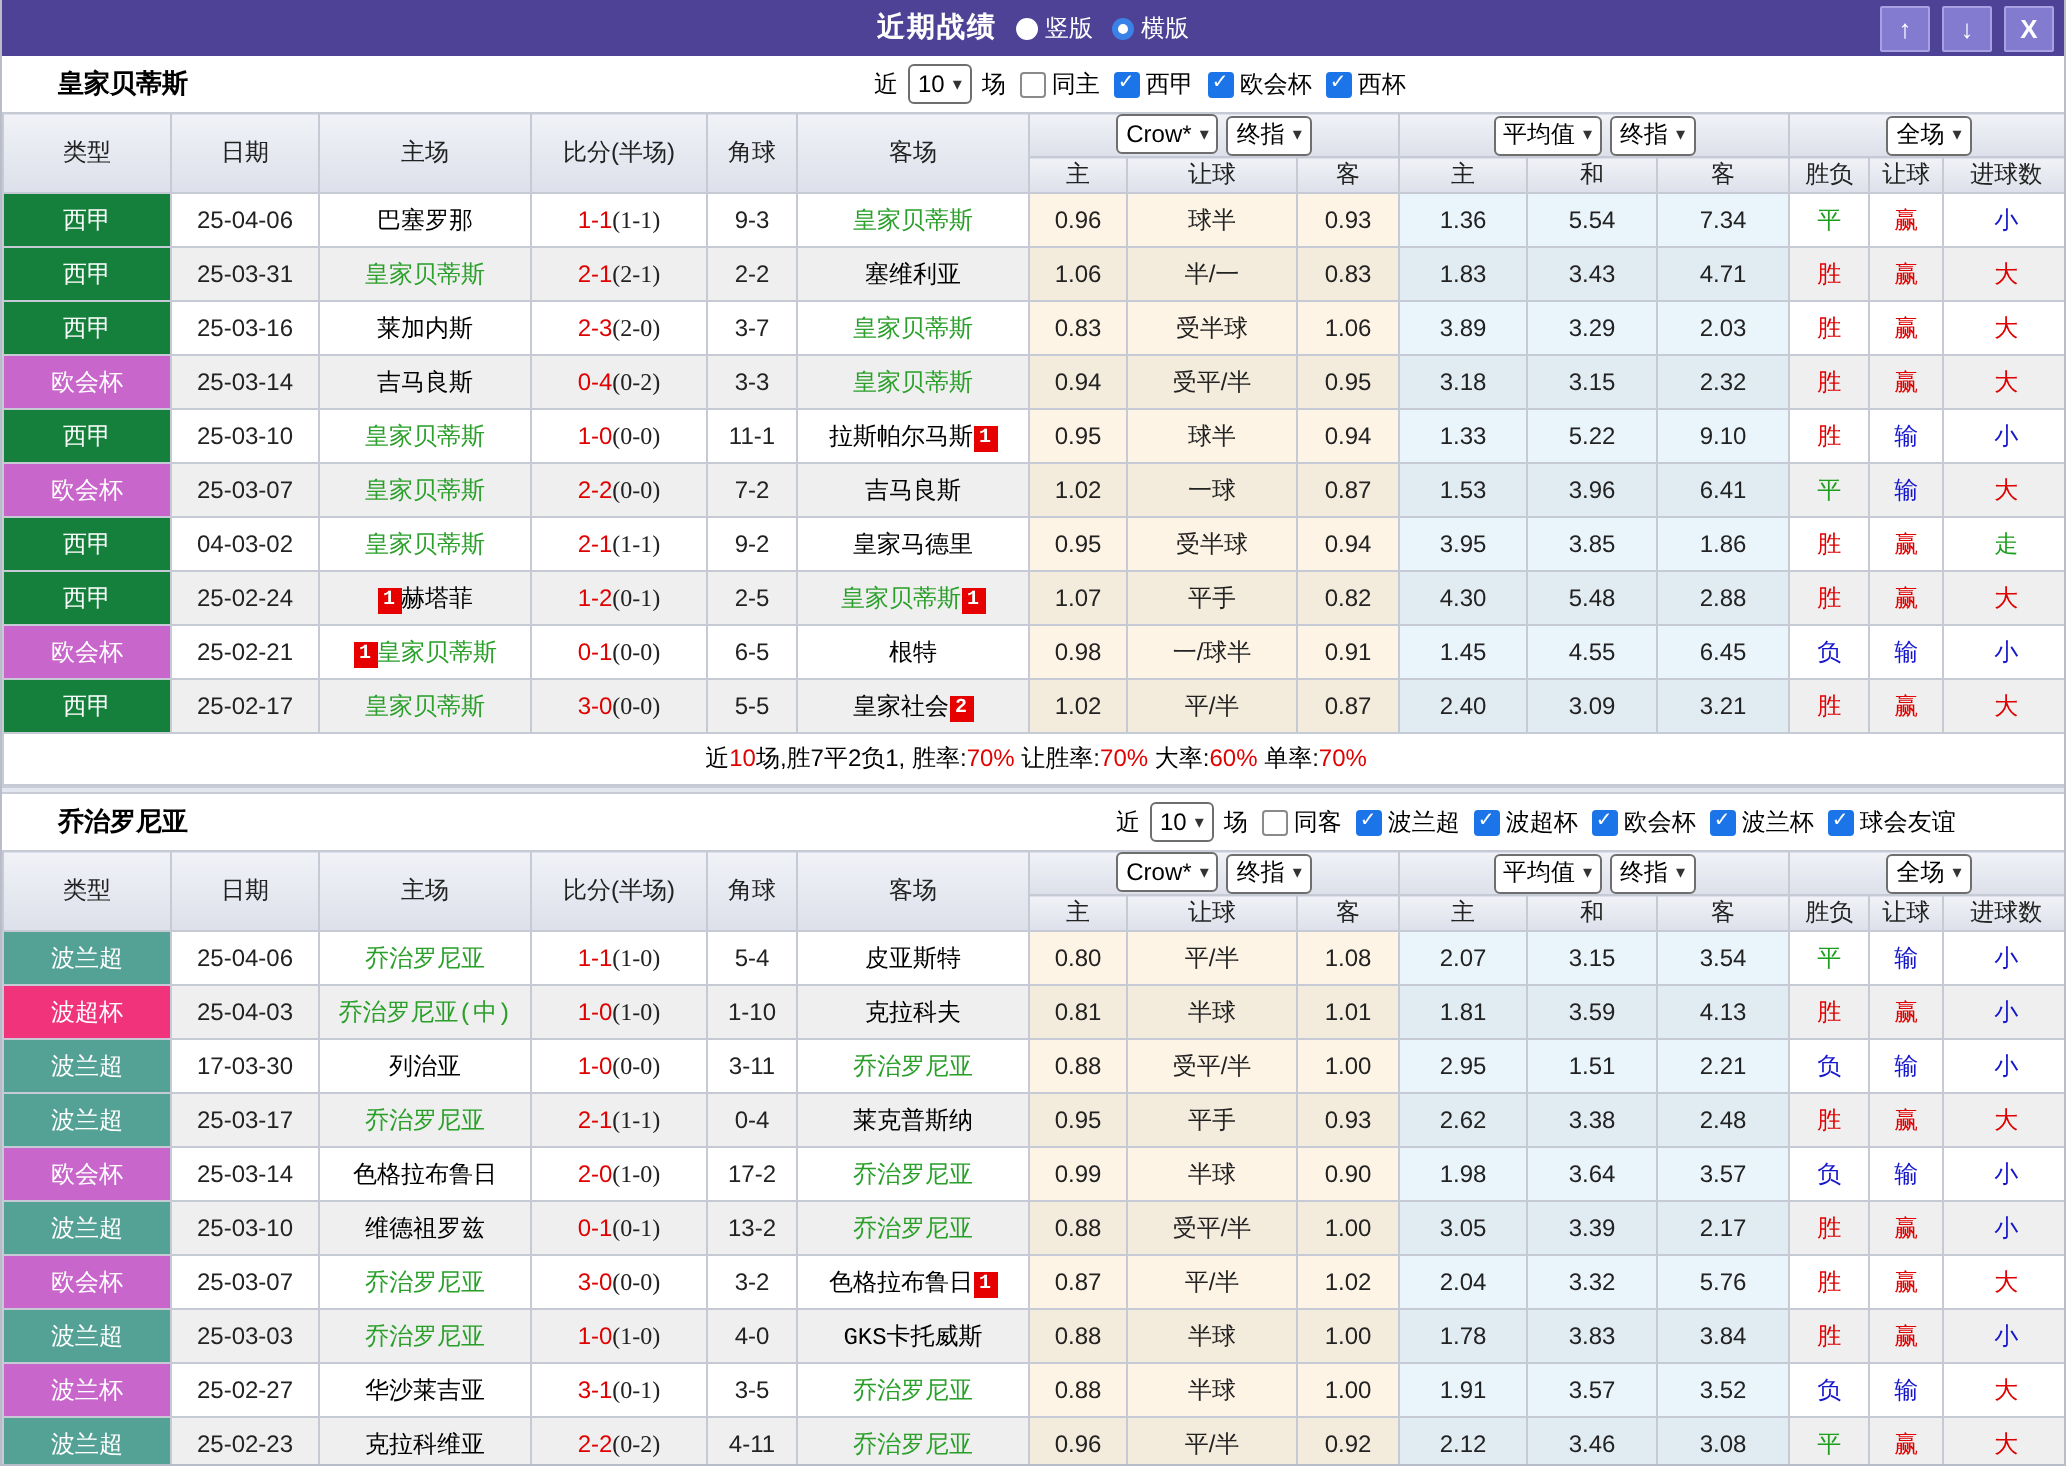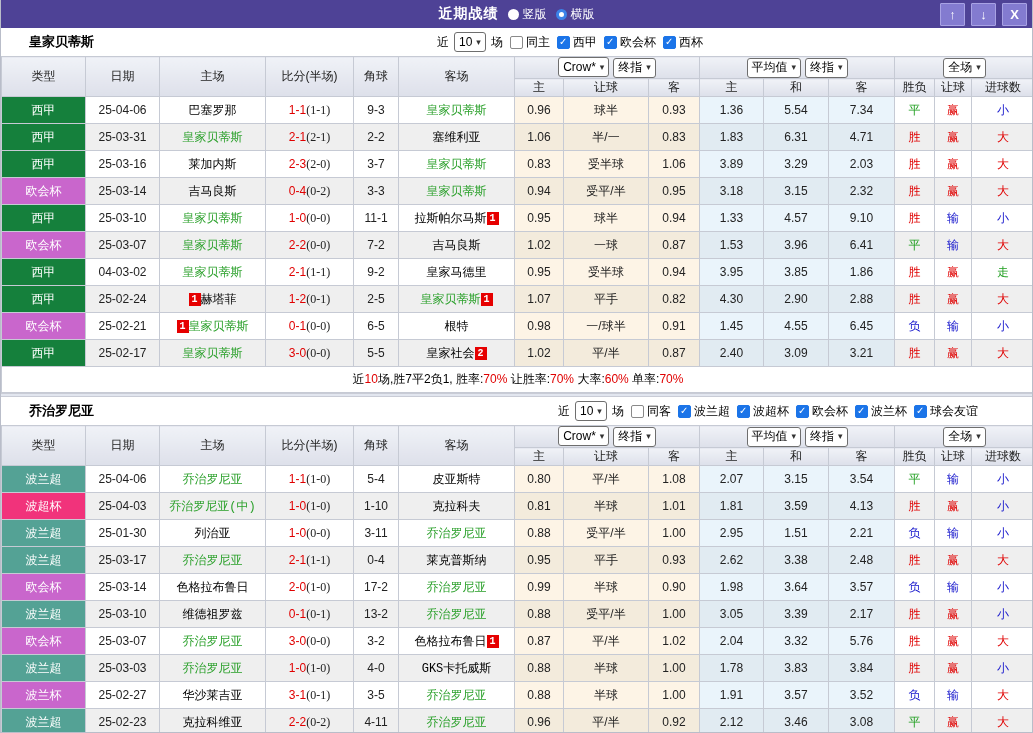--- a/index.html
+++ b/index.html
@@ -180,21 +180,21 @@
             <td class="type" style="background: rgb(21, 128, 60);">西甲</td>
             <td>25-03-31</td>
             <td class="teamtd self"><span>皇家贝蒂斯</span></td>
             <td><span class="score-main">2-1</span><span class="score-half">(2-1)</span></td>
             <td>2-2</td>
             <td class="teamtd"><span>塞维利亚</span></td>
             <td class="c-crow">1.06</td>
             <td class="c-crow">半/一</td>
             <td class="c-crow">0.83</td>
             <td class="c-avg">1.83</td>
-            <td class="c-avg">6.31</td>
+            <td class="c-avg">3.43</td>
             <td class="c-avg">4.71</td>
             <td class="t-r">胜</td>
             <td class="t-r">赢</td>
             <td class="t-r">大</td>
           </tr>
           <tr class="odd">
             <td class="type" style="background: rgb(21, 128, 60);">西甲</td>
             <td>25-03-16</td>
             <td class="teamtd"><span>莱加内斯</span></td>
             <td><span class="score-main">2-3</span><span class="score-half">(2-0)</span></td>
@@ -231,21 +231,21 @@
             <td class="type" style="background: rgb(21, 128, 60);">西甲</td>
             <td>25-03-10</td>
             <td class="teamtd self"><span>皇家贝蒂斯</span></td>
             <td><span class="score-main">1-0</span><span class="score-half">(0-0)</span></td>
             <td>11-1</td>
             <td class="teamtd"><span>拉斯帕尔马斯</span><span class="badge">1</span></td>
             <td class="c-crow">0.95</td>
             <td class="c-crow">球半</td>
             <td class="c-crow">0.94</td>
             <td class="c-avg">1.33</td>
-            <td class="c-avg">4.57</td>
+            <td class="c-avg">5.22</td>
             <td class="c-avg">9.10</td>
             <td class="t-r">胜</td>
             <td class="t-b">输</td>
             <td class="t-b">小</td>
           </tr>
           <tr class="even">
             <td class="type" style="background: rgb(201, 102, 204);">欧会杯</td>
             <td>25-03-07</td>
             <td class="teamtd self"><span>皇家贝蒂斯</span></td>
             <td><span class="score-main">2-2</span><span class="score-half">(0-0)</span></td>
@@ -282,21 +282,21 @@
             <td class="type" style="background: rgb(21, 128, 60);">西甲</td>
             <td>25-02-24</td>
             <td class="teamtd"><span class="badge">1</span><span>赫塔菲</span></td>
             <td><span class="score-main">1-2</span><span class="score-half">(0-1)</span></td>
             <td>2-5</td>
             <td class="teamtd self"><span>皇家贝蒂斯</span><span class="badge">1</span></td>
             <td class="c-crow">1.07</td>
             <td class="c-crow">平手</td>
             <td class="c-crow">0.82</td>
             <td class="c-avg">4.30</td>
-            <td class="c-avg">2.90</td>
+            <td class="c-avg">5.48</td>
             <td class="c-avg">2.88</td>
             <td class="t-r">胜</td>
             <td class="t-r">赢</td>
             <td class="t-r">大</td>
           </tr>
           <tr class="odd">
             <td class="type" style="background: rgb(201, 102, 204);">欧会杯</td>
             <td>25-02-21</td>
             <td class="teamtd self"><span class="badge">1</span><span>皇家贝蒂斯</span></td>
             <td><span class="score-main">0-1</span><span class="score-half">(0-0)</span></td>
@@ -451,21 +451,21 @@
             <td class="c-crow">1.01</td>
             <td class="c-avg">1.81</td>
             <td class="c-avg">3.59</td>
             <td class="c-avg">4.13</td>
             <td class="t-r">胜</td>
             <td class="t-r">赢</td>
             <td class="t-b">小</td>
           </tr>
           <tr class="odd">
             <td class="type" style="background: rgb(84, 162, 149);">波兰超</td>
-            <td>25-01-30</td>
+            <td>17-03-30</td>
             <td class="teamtd"><span>列治亚</span></td>
             <td><span class="score-main">1-0</span><span class="score-half">(0-0)</span></td>
             <td>3-11</td>
             <td class="teamtd self"><span>乔治罗尼亚</span></td>
             <td class="c-crow">0.88</td>
             <td class="c-crow">受平/半</td>
             <td class="c-crow">1.00</td>
             <td class="c-avg">2.95</td>
             <td class="c-avg">1.51</td>
             <td class="c-avg">2.21</td>

